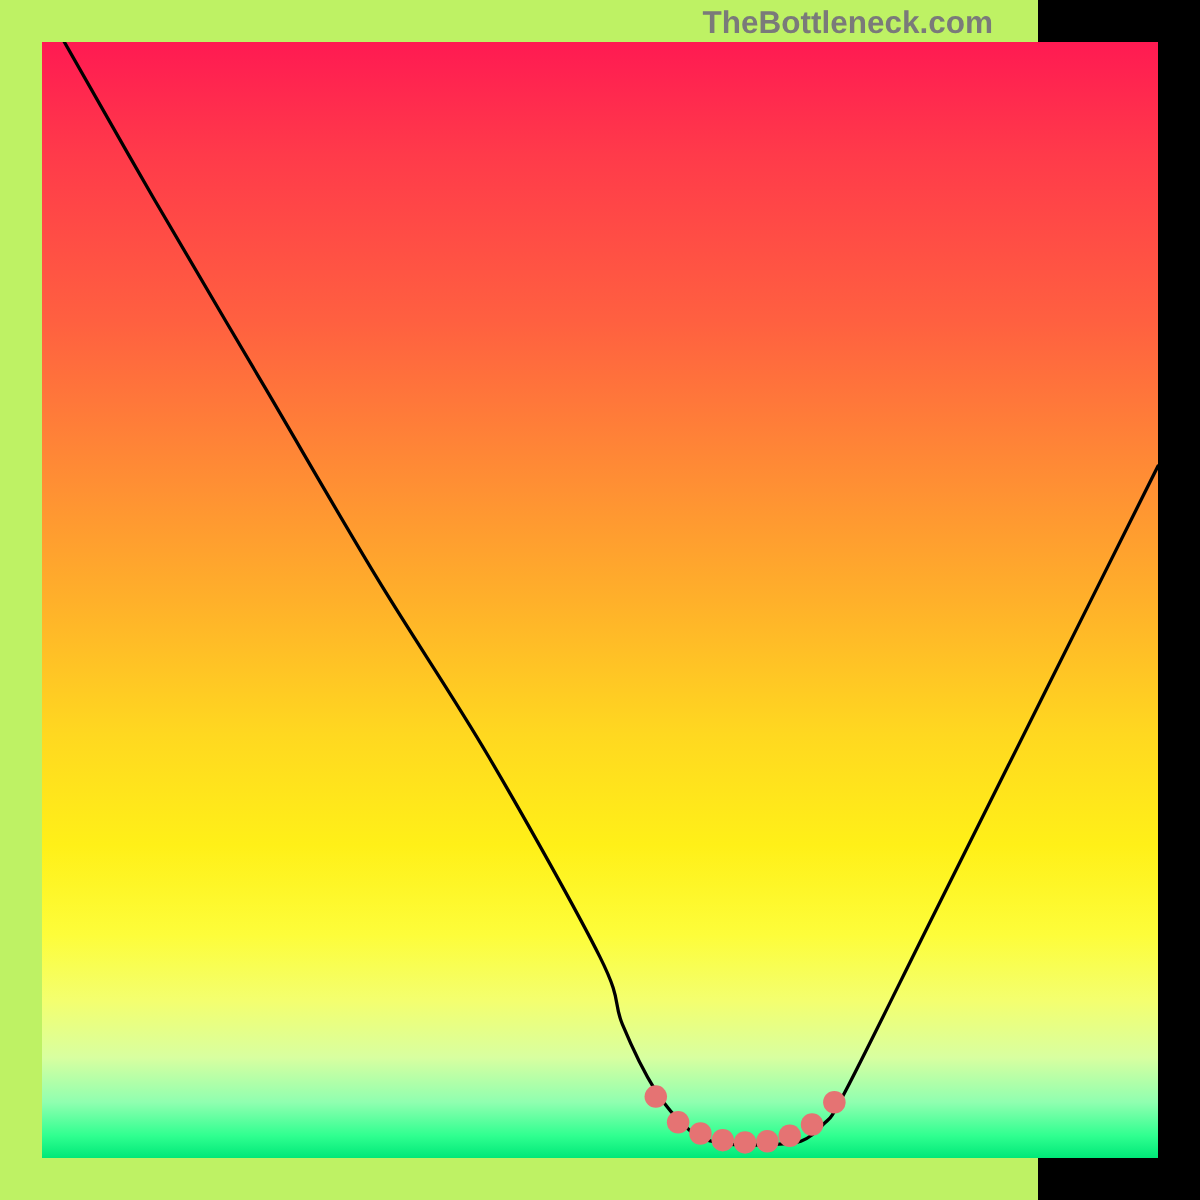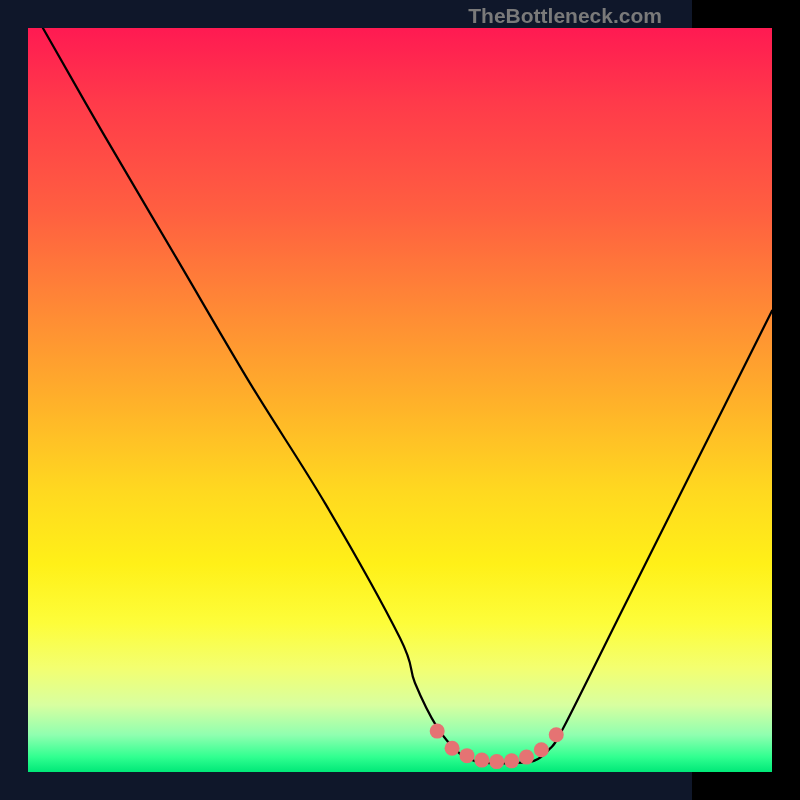--- a/index.html
+++ b/index.html
@@ -8,21 +8,21 @@
     background: #000;
     width: 800px;
     height: 800px;
     position: relative;
     font-family: Arial, sans-serif;
   }
   .container {
     position: relative;
     width: 692px;
     height: 800px;
-    background: #0f172a;
+    background: #bef264;
   }
   .watermark {
     position: absolute;
     top: 4px;
     right: 30px;
     color: #7a7a7a;
     font-size: 21px;
     font-weight: bold;
     z-index: 10;
   }

